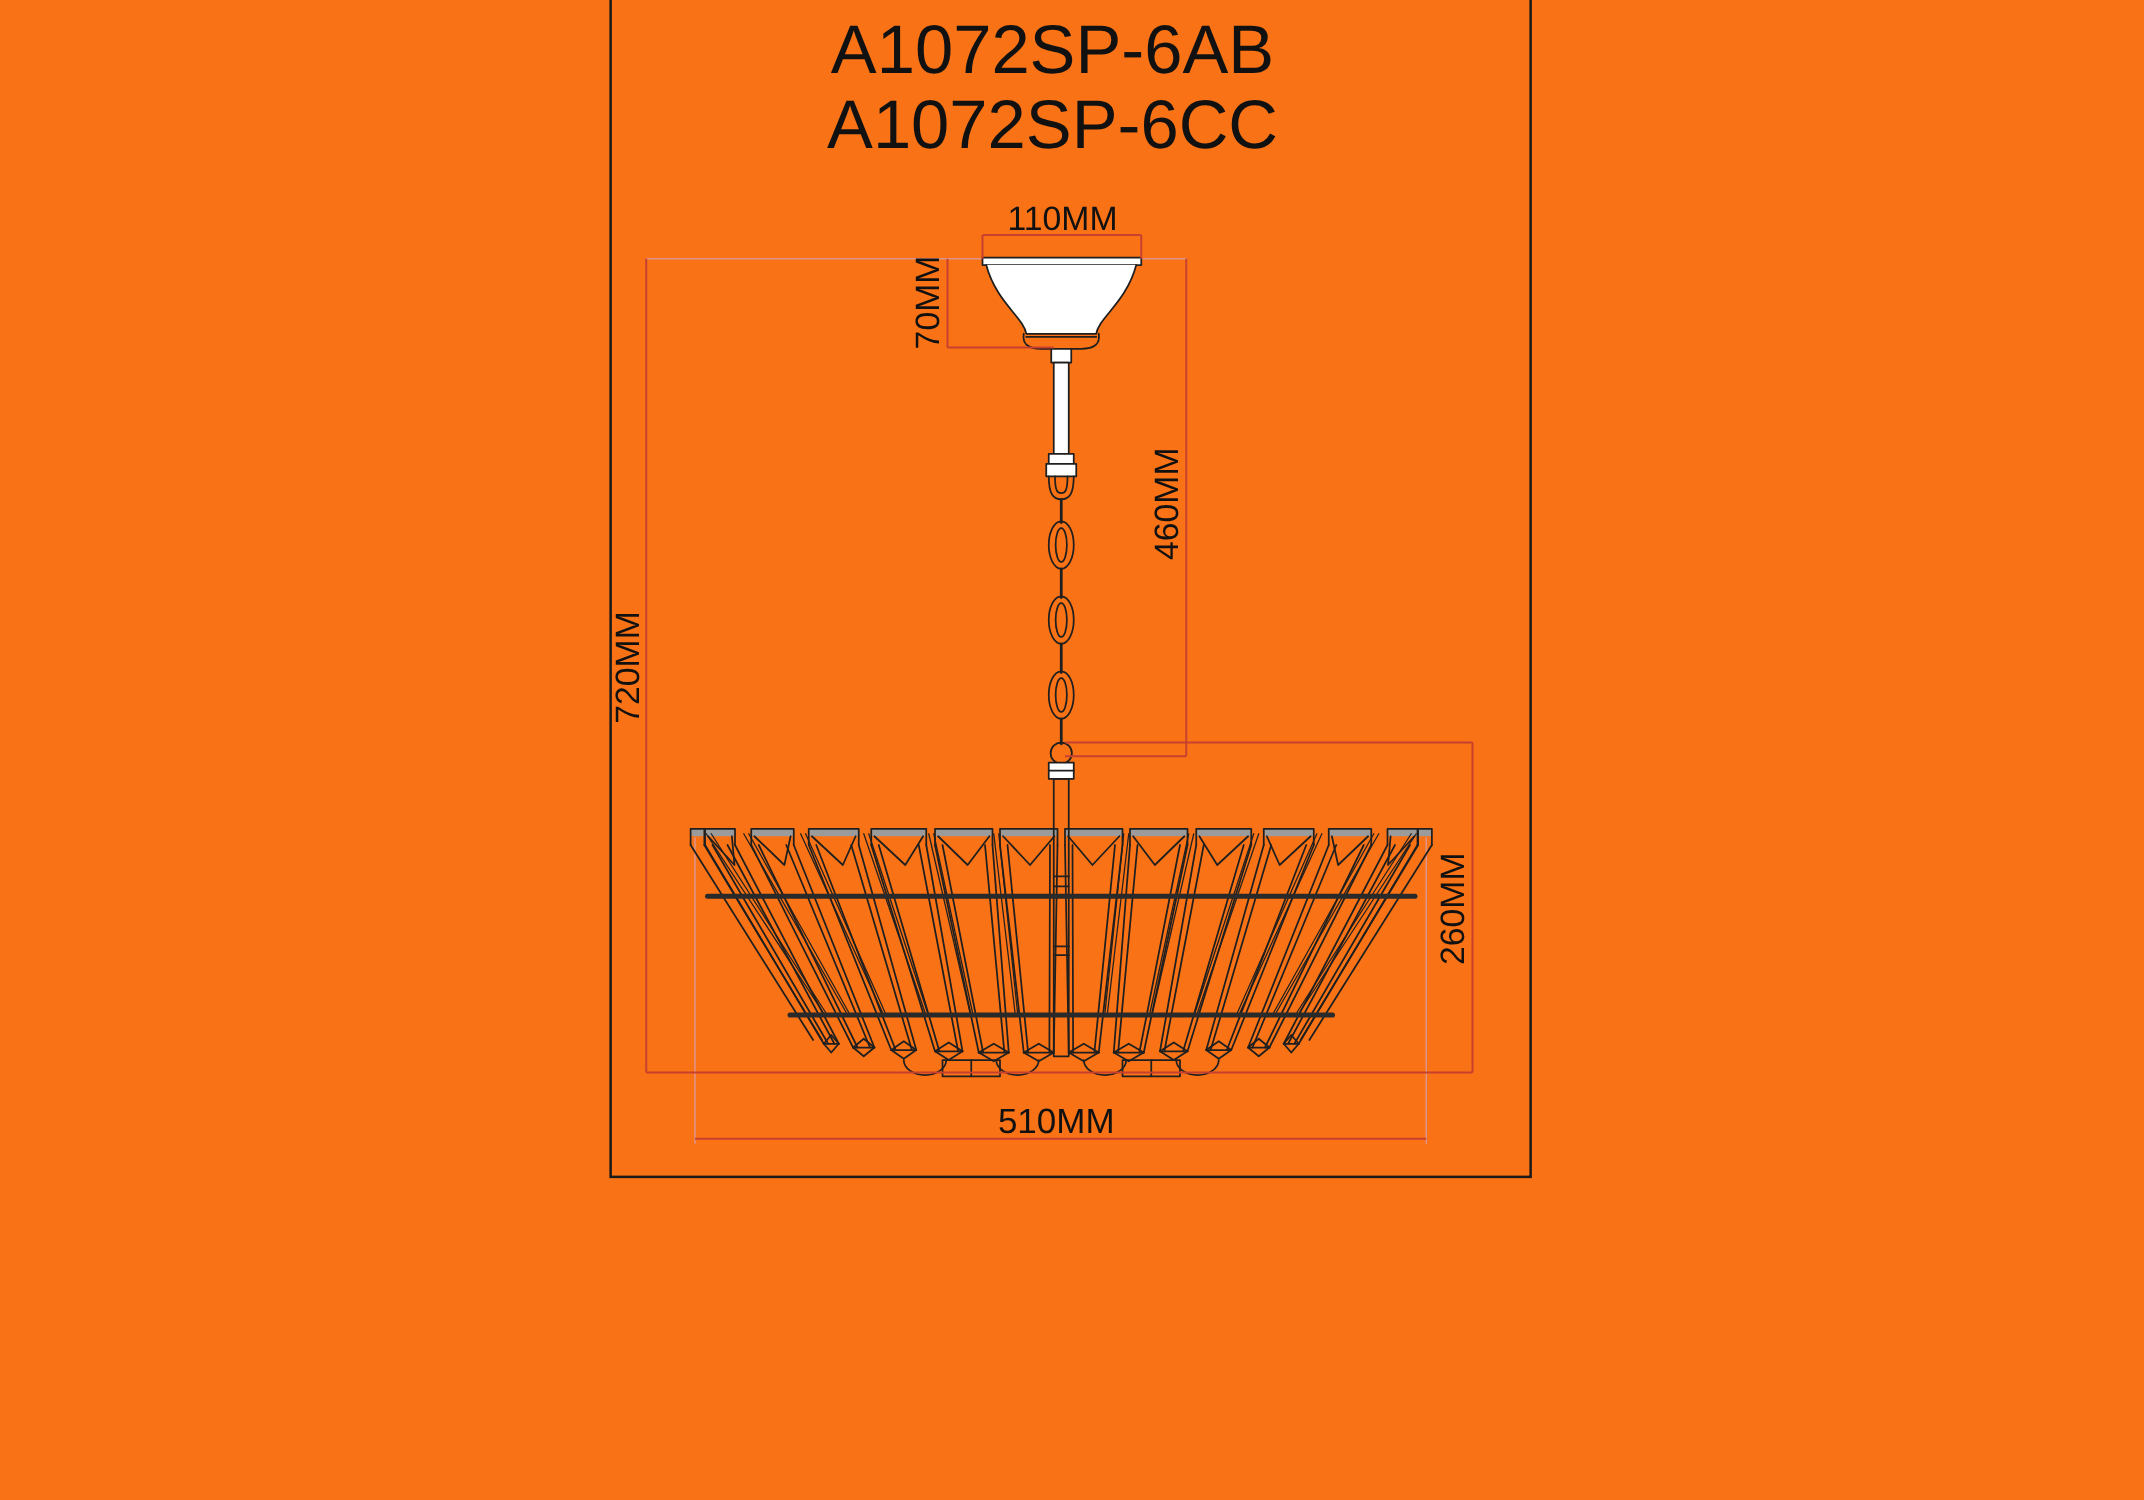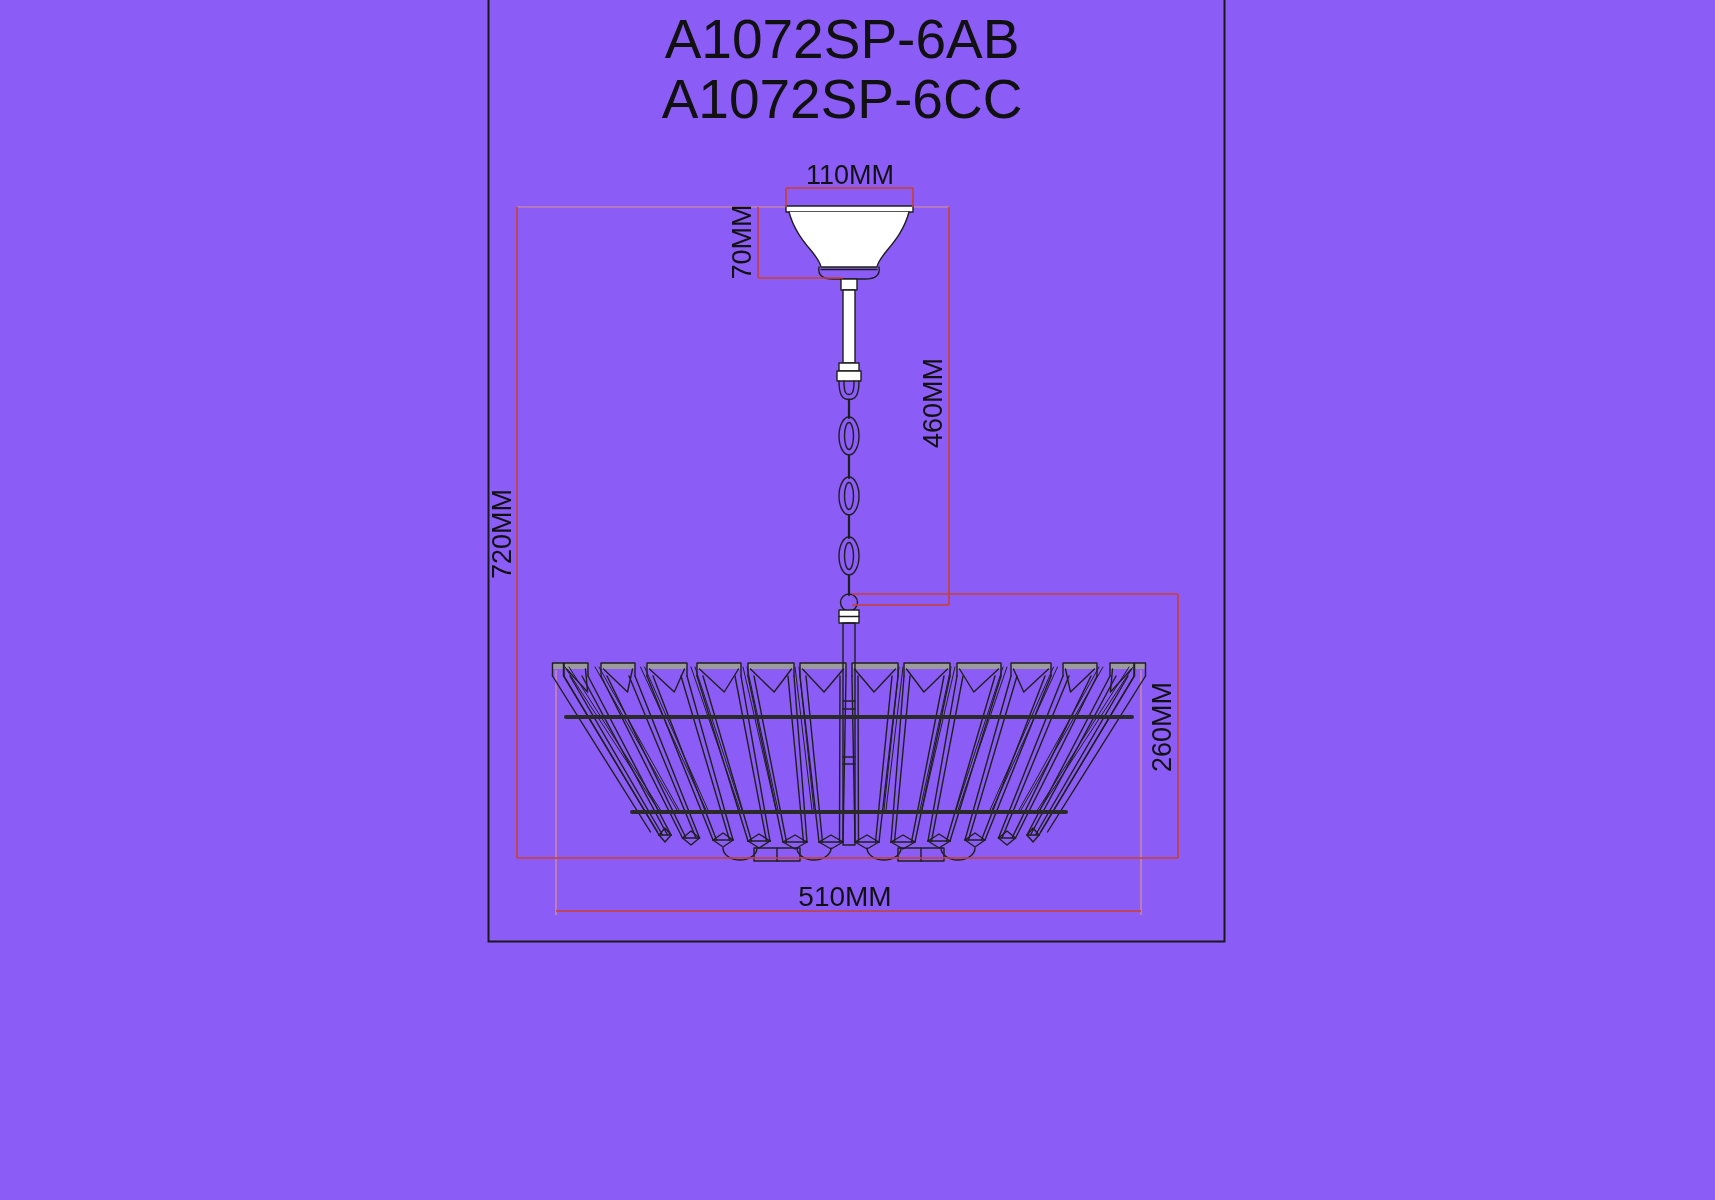--- a/index.html
+++ b/index.html
@@ -1,16 +1,16 @@
 <!DOCTYPE html>
 <html><head>
 <meta charset="utf-8">
 <style>
   html,body{margin:0;padding:0;background:#ffffff;}
-  #page{position:relative;width:1715px;height:1200px;background:#8b5cf6;overflow:hidden;
+  #page{position:relative;width:1715px;height:1200px;background:#f97316;overflow:hidden;
         font-family:"Liberation Sans",sans-serif;}
   svg{position:absolute;left:0;top:0;}
   text{fill:#111111;}
 </style>
 </head>
 <body>
 
 <div id="page">
   <svg width="1715" height="1200" viewBox="0 0 1715 1200">
 

